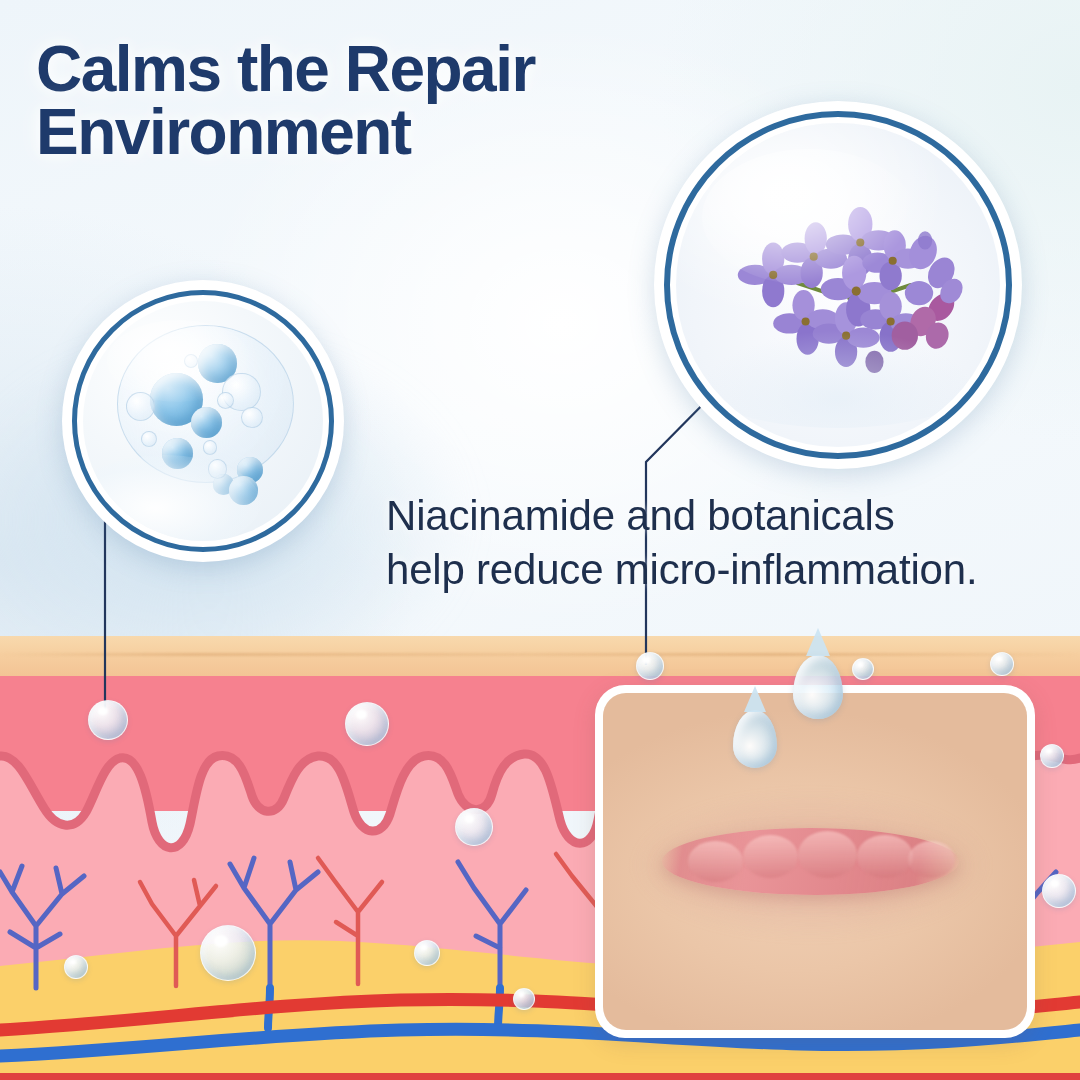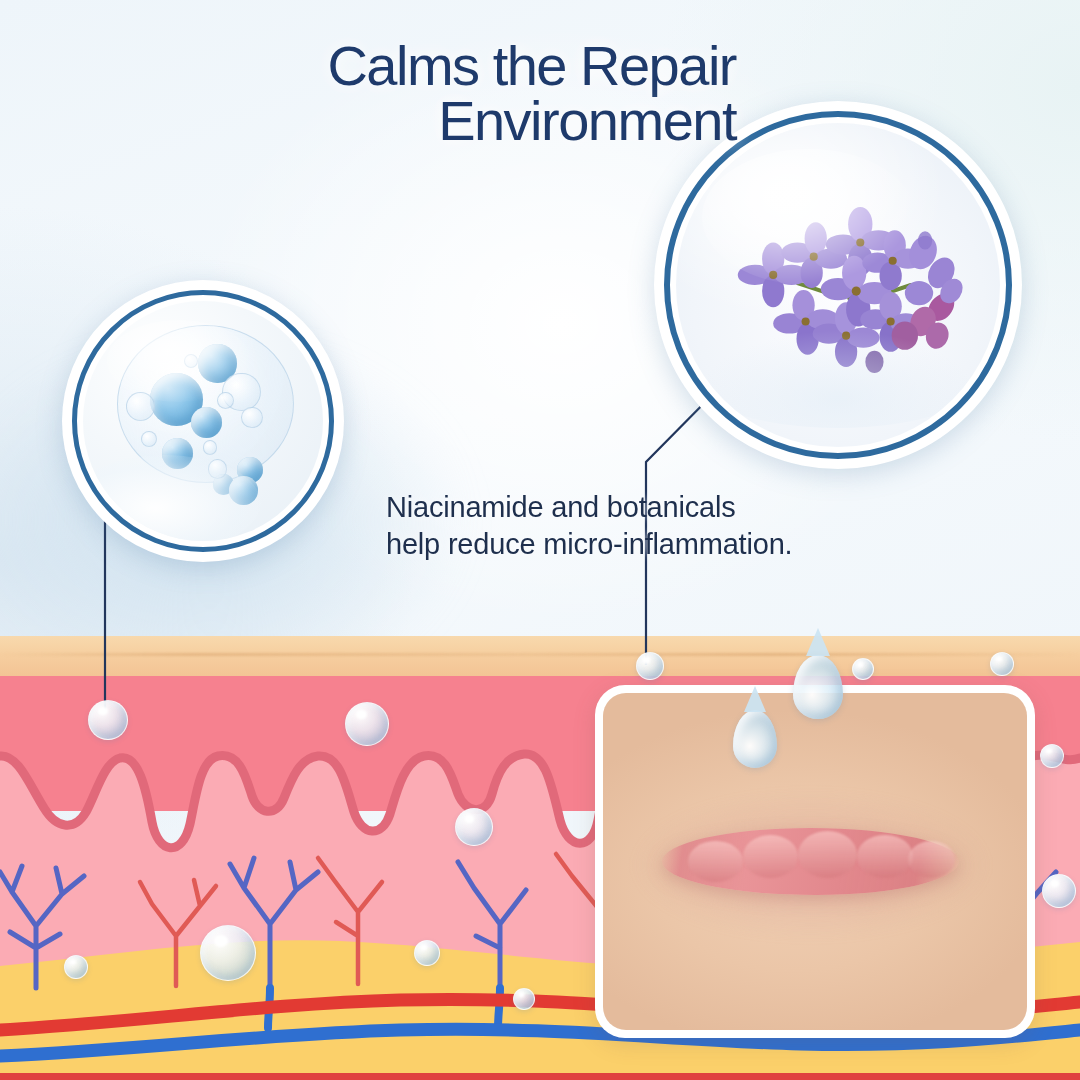--- a/index.html
+++ b/index.html
@@ -23,32 +23,31 @@
   }
   .bg-wash{
     position:absolute; left:-60px; top:330px; width:540px; height:380px;
     background:radial-gradient(ellipse at 50% 50%, rgba(198,220,236,.75) 0%, rgba(198,220,236,0) 68%);
     filter:blur(18px);
   }
 
   
   .headline{
     position:absolute; left:36px; top:38px; width:700px;
-    font-size:56px; line-height:.99; font-weight:normal;
+    font-size:64px; line-height:.99; font-weight:bold;
     letter-spacing:-1.5px;
     color:#1e3a6b;
     text-shadow:0 0 14px rgba(255,255,255,.95), 0 0 28px rgba(255,255,255,.8);
     white-space:pre-line;
-    text-align:right;
   }
 
   
   .caption{
     position:absolute; left:386px; top:489px; width:620px;
-    font-size:29px; line-height:1.28; color:#1e2f4d;
+    font-size:42px; line-height:1.28; color:#1e2f4d;
     letter-spacing:-.2px;
     text-shadow:0 0 10px rgba(255,255,255,.9);
     white-space:pre-line;
   }
 
   
   .connectors{ position:absolute; inset:0; }
 
   
   .circle{

